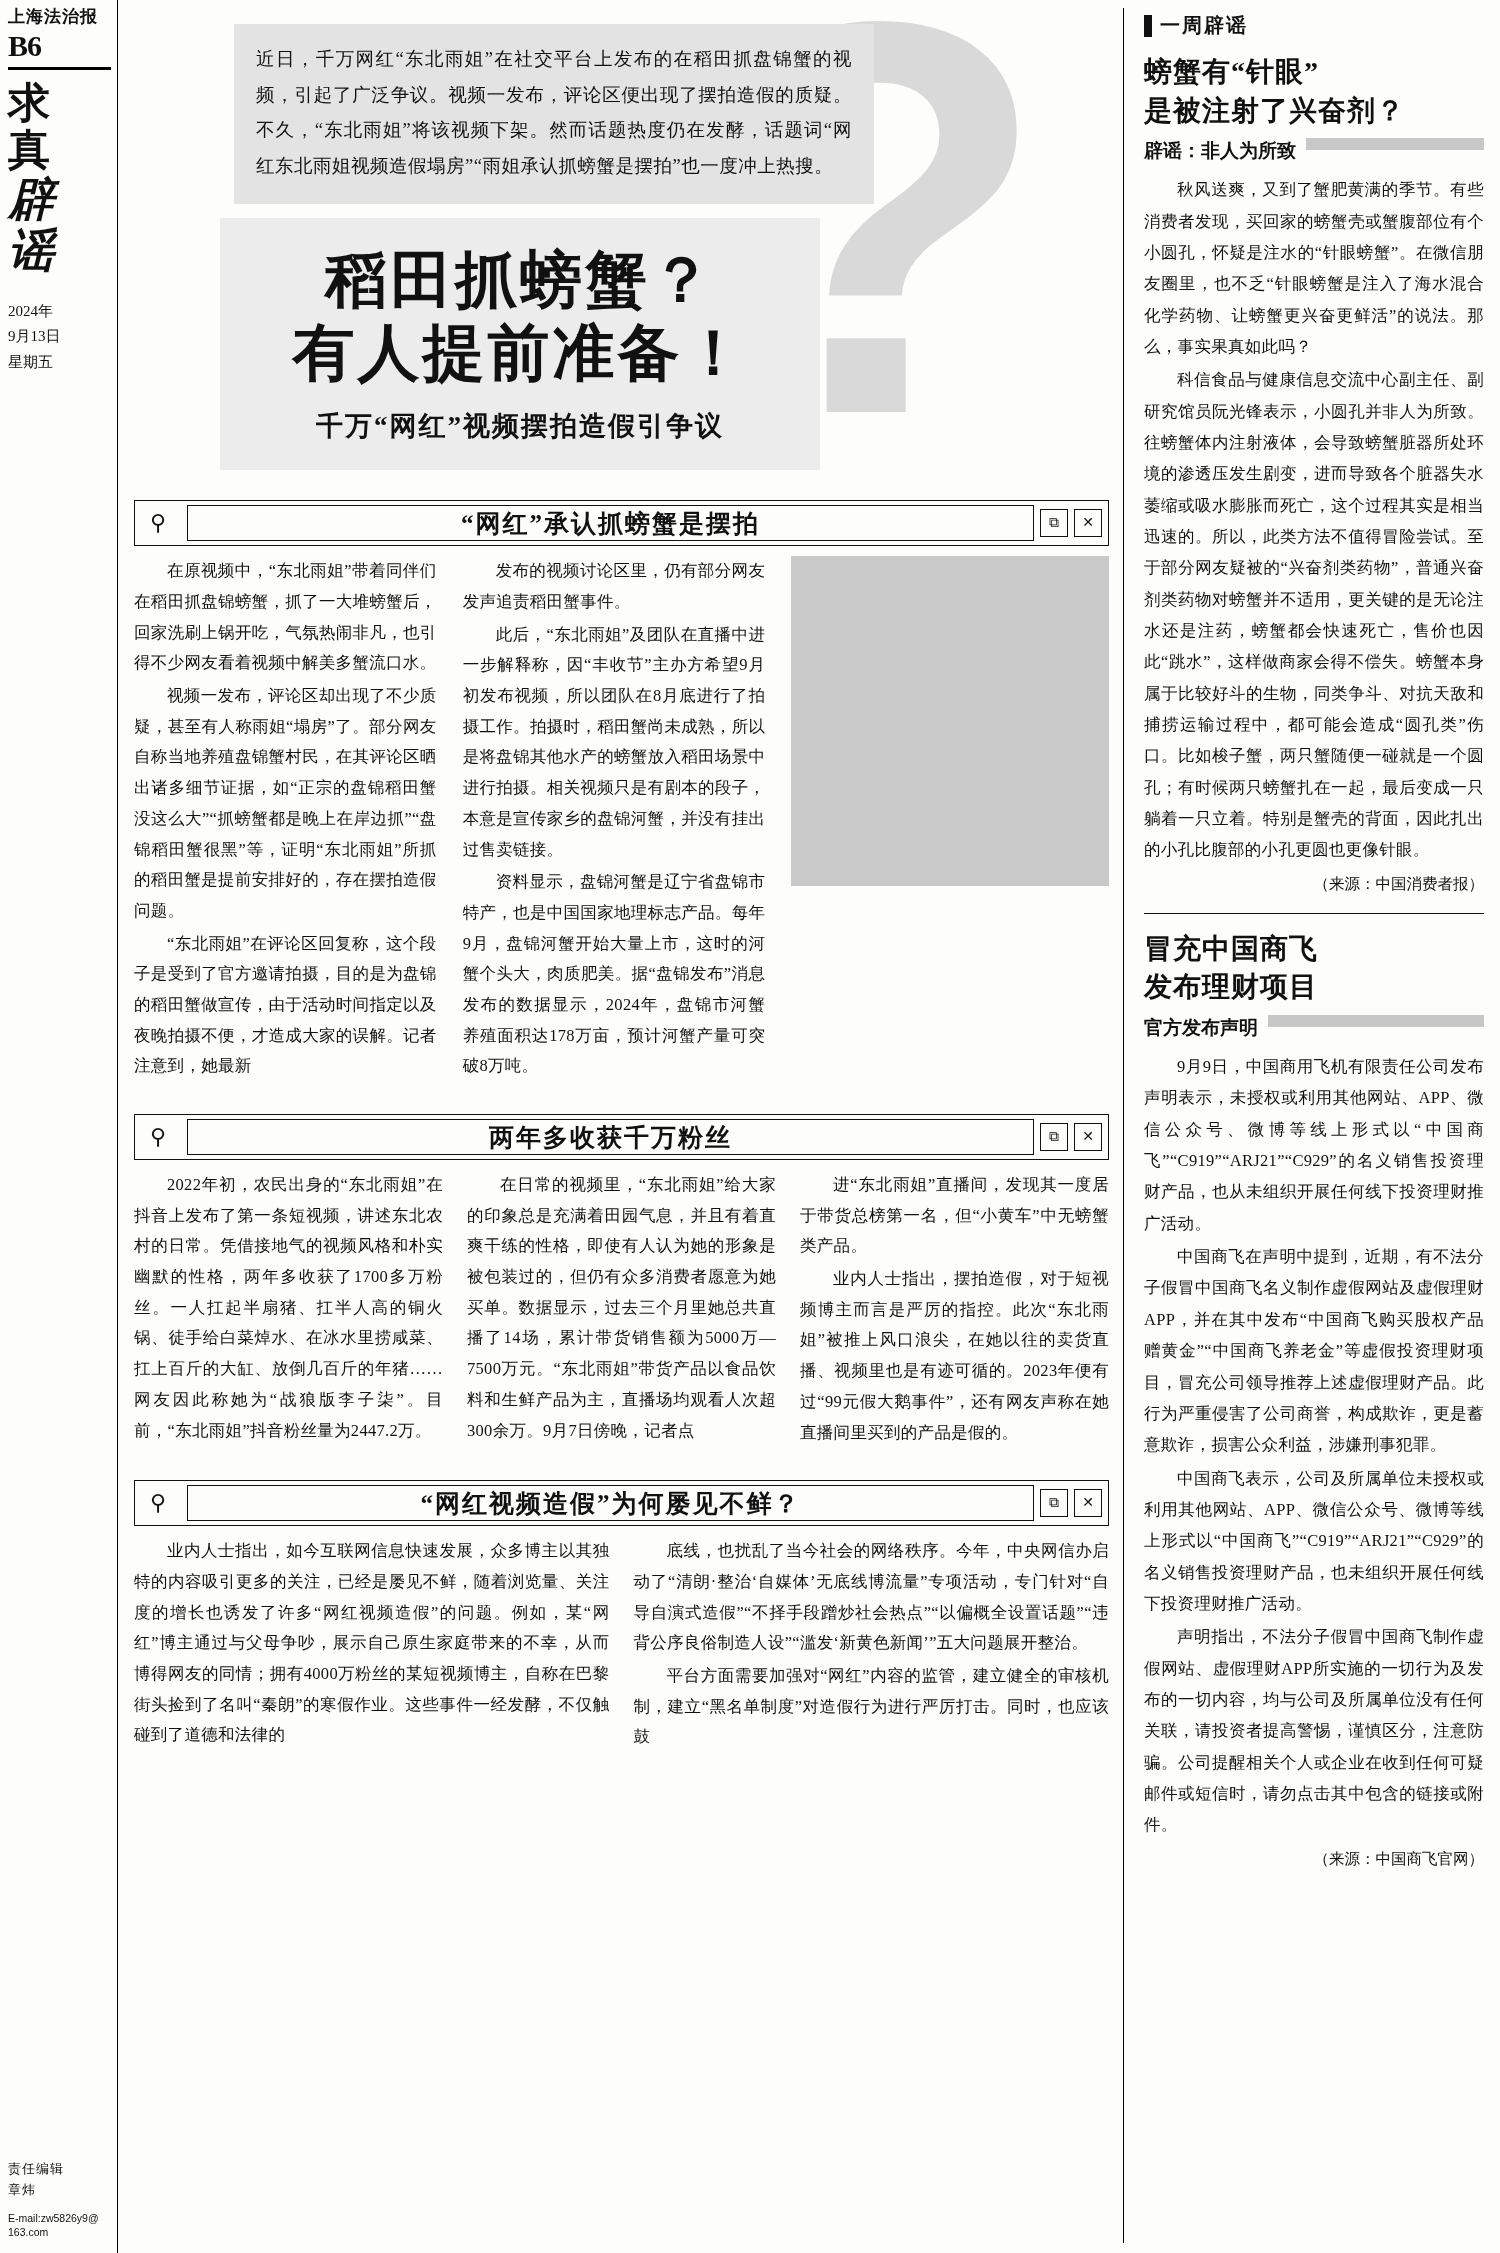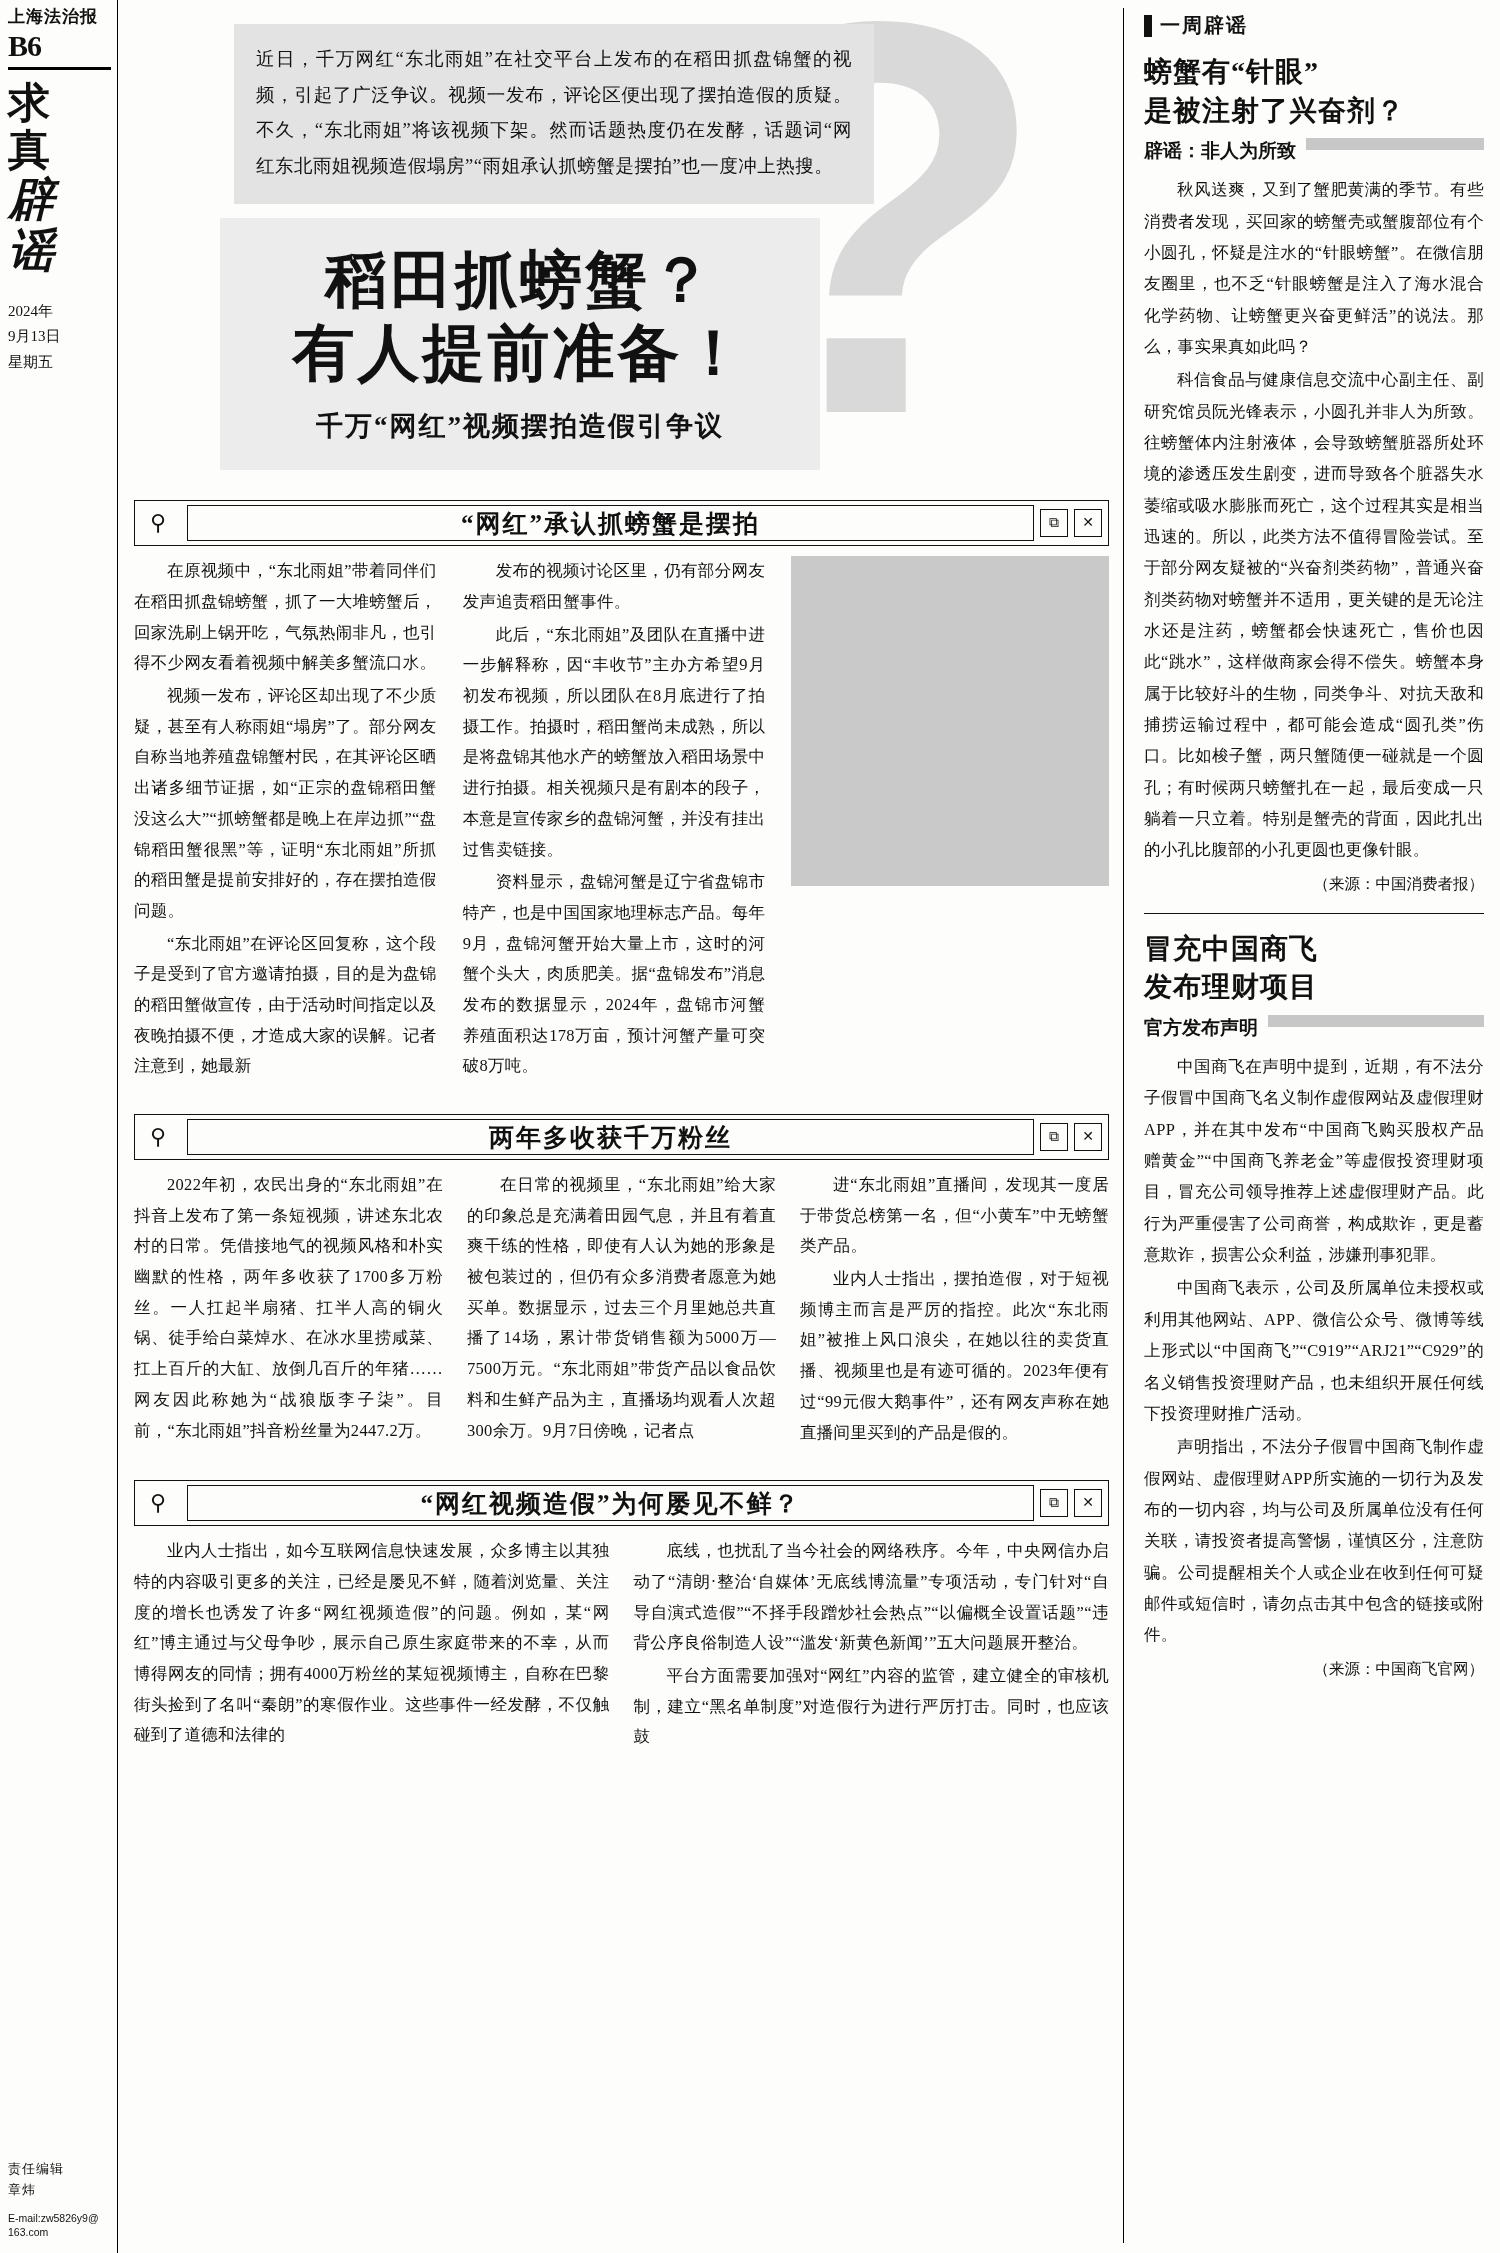--- a/index.html
+++ b/index.html
@@ -192,20 +192,21 @@
     <div class="rule"></div>
 
     <div>
       <div class="rtitle">冒充中国商飞</div>
       <div class="rtitle">发布理财项目</div>
       <div class="rsub">
         <span>官方发布声明</span>
         <span class="bar"></span>
       </div>
       <div class="rtext">
+        <p>9月9日，中国商用飞机有限责任公司发布声明表示，未授权或利用其他网站、APP、微信公众号、微博等线上形式以“中国商飞”“C919”“ARJ21”“C929”的名义销售投资理财产品，也从未组织开展任何线下投资理财推广活动。</p>
         <p>中国商飞在声明中提到，近期，有不法分子假冒中国商飞名义制作虚假网站及虚假理财APP，并在其中发布“中国商飞购买股权产品赠黄金”“中国商飞养老金”等虚假投资理财项目，冒充公司领导推荐上述虚假理财产品。此行为严重侵害了公司商誉，构成欺诈，更是蓄意欺诈，损害公众利益，涉嫌刑事犯罪。</p>
         <p>中国商飞表示，公司及所属单位未授权或利用其他网站、APP、微信公众号、微博等线上形式以“中国商飞”“C919”“ARJ21”“C929”的名义销售投资理财产品，也未组织开展任何线下投资理财推广活动。</p>
         <p>声明指出，不法分子假冒中国商飞制作虚假网站、虚假理财APP所实施的一切行为及发布的一切内容，均与公司及所属单位没有任何关联，请投资者提高警惕，谨慎区分，注意防骗。公司提醒相关个人或企业在收到任何可疑邮件或短信时，请勿点击其中包含的链接或附件。</p>
       </div>
       <div class="src">（来源：中国商飞官网）</div>
     </div>
   </div>
 
 </div>
 

